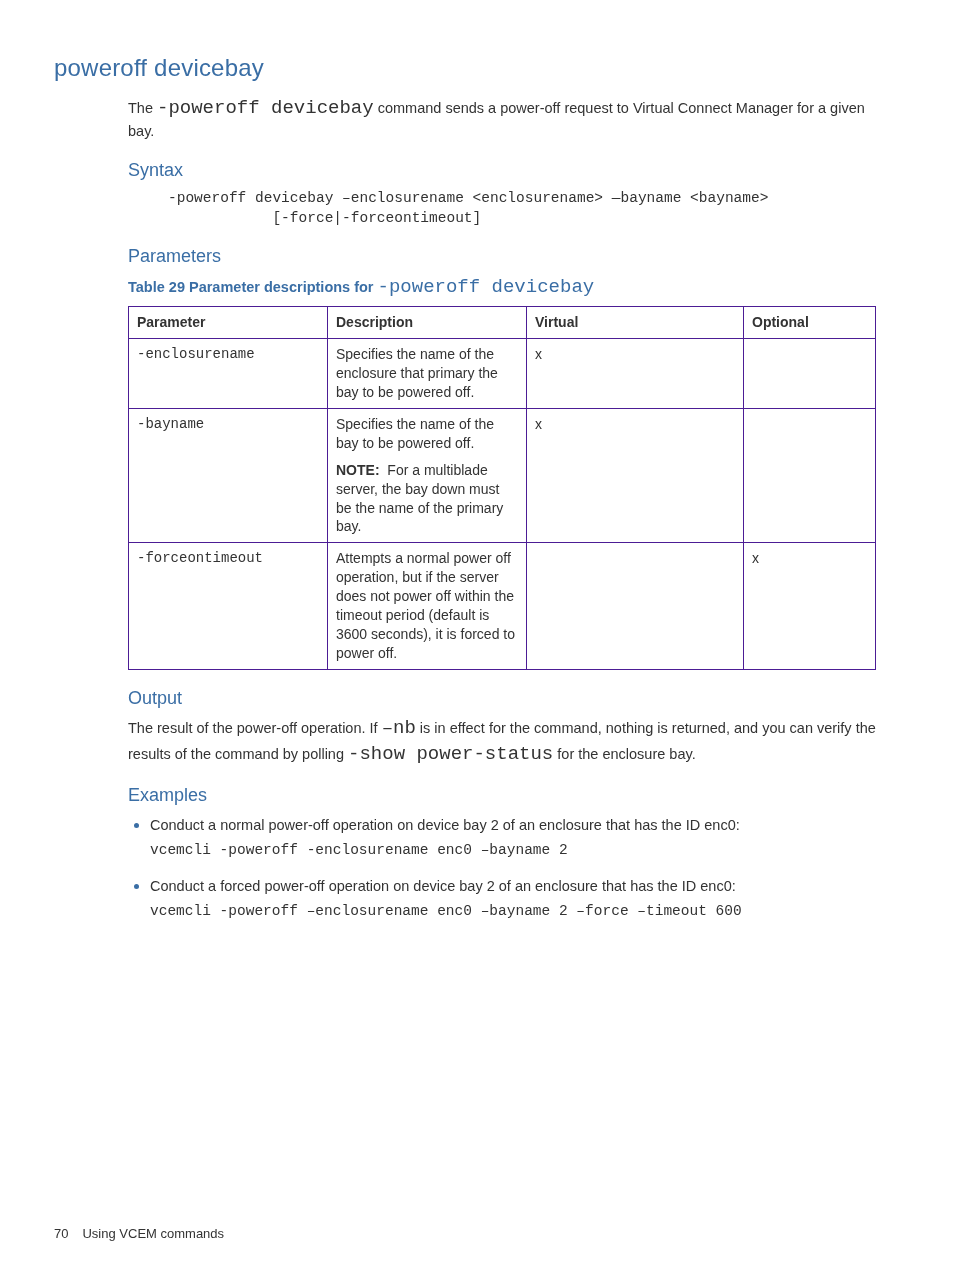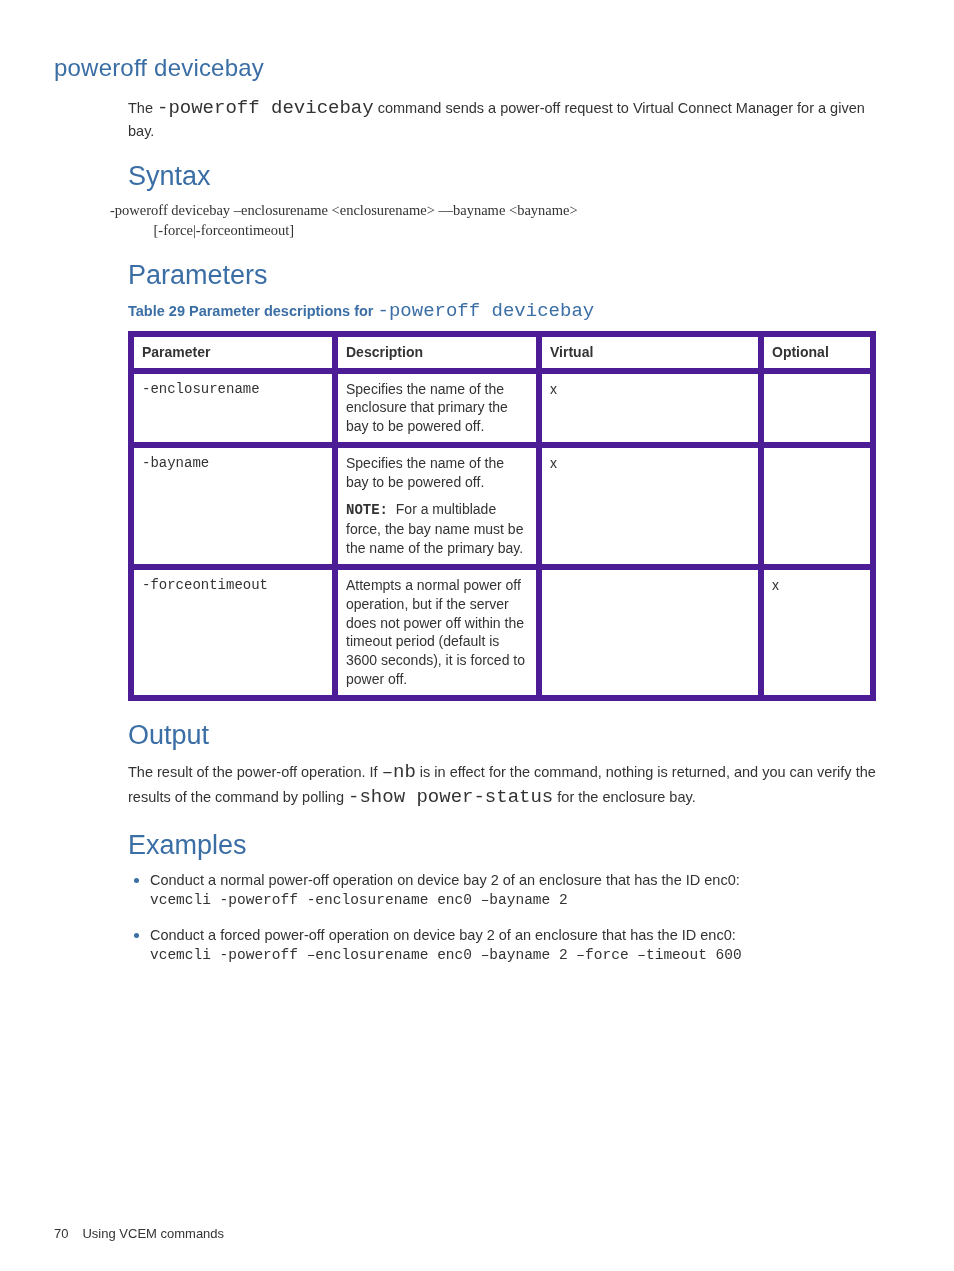--- a/index.html
+++ b/index.html
@@ -17,84 +17,85 @@
     font-family: Arial, Helvetica, sans-serif;
     font-weight: 300;
     font-size: 24px;
     color: #3a6ea5;
     margin: 0 0 12px 0;
     letter-spacing: 0.2px;
   }
   h2 {
     font-family: Arial, Helvetica, sans-serif;
     font-weight: 300;
-    font-size: 27px;
+    font-size: 18px;
     color: #3a6ea5;
     margin: 16px 0 6px 0;
   }
   .intro {
     margin: 0 0 10px 74px;
   }
   .sub {
     margin-left: 74px;
   }
   .mono {
     font-family: "Courier New", Courier, monospace;
     font-size: 19px;
   }
   pre.syntax {
-    font-family: Liberation Serif, serif;
+    font-family: Liberation Mono, monospace;
     font-size: 14.5px;
-    margin: 4px 0 10px 56px;
+    margin: 4px 0 10px 114px;
     white-space: pre;
     line-height: 1.4;
   }
   .table-caption {
     font-weight: bold;
     color: #3a6ea5;
     margin: 6px 0 6px 74px;
     font-size: 14.5px;
   }
   .table-caption .mono { color: #3a6ea5; font-weight: normal; }
   table {
     border-collapse: collapse;
     margin-left: 74px;
     width: 748px;
     font-size: 14px;
   }
   th, td {
-    border: 6px solid #4c1d95;
+    border: 1px solid #4c1d95;
     padding: 6px 8px;
     text-align: left;
     vertical-align: top;
   }
   th {
     font-weight: bold;
     font-family: Arial, Helvetica, sans-serif;
   }
   td.param { font-family: "Courier New", Courier, monospace; }
-  .note-label { font-weight: bold; font-family: Liberation Mono, monospace; }
+  .note-label { font-weight: bold; }
   p.output {
     margin: 6px 0 10px 74px;
   }
   ul.examples {
     margin: 6px 0 0 74px;
     padding-left: 22px;
   }
   ul.examples li {
     margin-bottom: 14px;
     color: #333;
   }
   ul.examples li::marker {
     color: #3a6ea5;
     font-size: 16px;
   }
   .code-line {
     font-family: "Courier New", Courier, monospace;
     display: block;
+    margin-top: 6px;
     margin-left: 0;
   }
   .footer {
     position: fixed;
     bottom: 28px;
     left: 54px;
     font-size: 13px;
     color: #333;
     text-align: right;
   }
@@ -136,21 +137,21 @@
       <td class="param">-enclosurename</td>
       <td>Specifies the name of the enclosure that primary the bay to be powered off.</td>
       <td>x</td>
       <td></td>
     </tr>
     <tr>
       <td class="param">-bayname</td>
       <td>
         <span>Specifies the name of the bay to be powered off.</span>
         <div style="margin-top:8px">
-          <span class="note-label">NOTE:</span>&nbsp;&nbsp;<span>For a multiblade force, the bay name must be the name of the primary bay.</span>
+          <span class="note-label">NOTE:</span>&nbsp;&nbsp;<span>For a multiblade server, the bay down must be the name of the primary bay.</span>
         </div>
       </td>
       <td>x</td>
       <td></td>
     </tr>
     <tr>
       <td class="param">-forceontimeout</td>
       <td>Attempts a normal power off operation, but if the server does not power off within the timeout period (default is 3600 seconds), it is forced to power off.</td>
       <td></td>
       <td>x</td>

